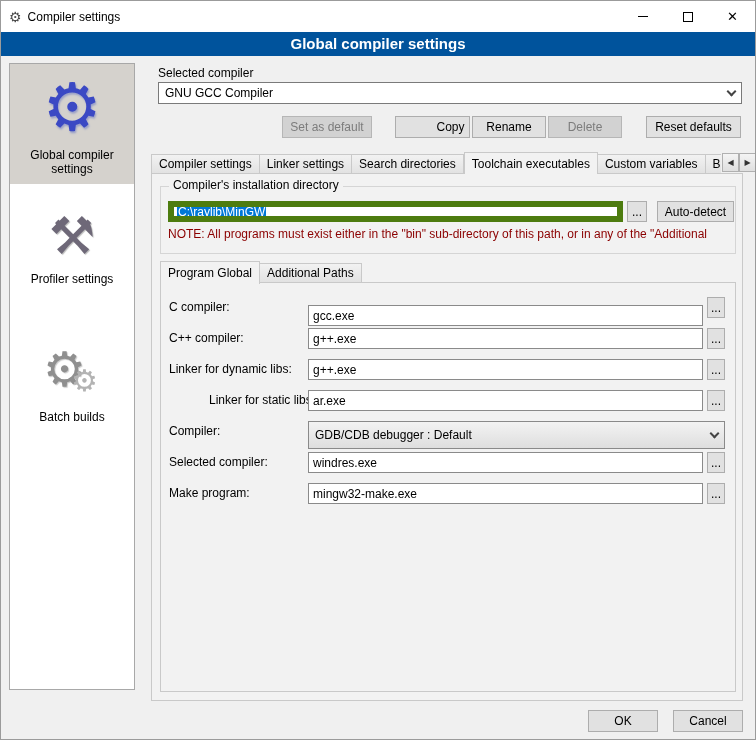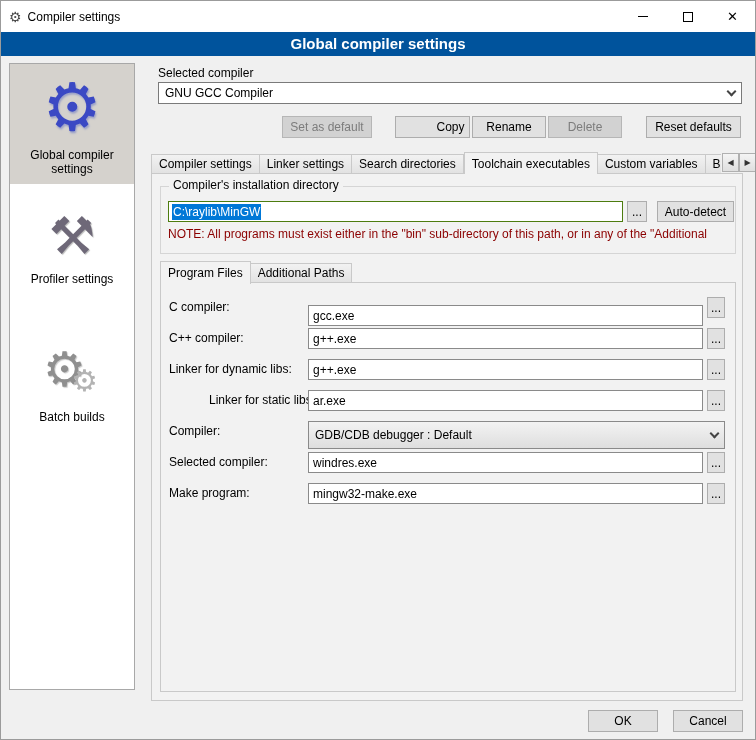--- a/index.html
+++ b/index.html
@@ -118,21 +118,21 @@
     position: absolute; left: 8px; top: 12px; width: 576px; height: 68px;
     border: 1px solid #d5d5d5;
     padding-left: 19px;
   }
   .groupbox .legend {
     position: absolute; top: -9px; left: 8px;
     background: #f2f2f2; padding: 0 4px; white-space: nowrap;
   }
   .dir-input {
     position: absolute; left: 7px; top: 14px; width: 455px; height: 21px;
-    background: #fff; border: 1px solid #4d7c0f;
+    background: #fff; border: 6px solid #4d7c0f;
     display: flex; align-items: center; padding: 0 3px; overflow: hidden;
   }
   .dir-input .sel { background: #0078d7; color: #fff; padding: 1px 1px; white-space: nowrap; }
   .mini-btn {
     position: absolute; height: 21px; width: 20px;
     background: #e1e1e1; border: 1px solid #adadad;
     display: flex; align-items: center; justify-content: center; cursor: default;
   }
   .note {
     position: absolute; left: 7px; top: 40px; width: 562px;
@@ -237,21 +237,21 @@
         <span class="legend">Compiler's installation directory</span>
         <div class="dir-input">
           <span class="sel">C:\raylib\MinGW</span>
         </div>
         <div class="mini-btn" style="left:466px; top:14px;">...</div>
         <div class="btn" style="left:490px; top:14px; width:77px; height:21px;margin-left:6px;">Auto-detect</div>
         <div class="note">NOTE: All programs must exist either in the "bin" sub-directory of this path, or in any of the "Additional</div>
       </div>
 
       <div class="subtabstrip">
-        <div class="tab active">Program Files</div>
+        <div class="tab active">Program Global</div>
         <div class="tab">Additional Paths</div>
       </div>
 
       <div class="subpanel">
 
         <span class="frow-label" style="top:14px;">C compiler:</span>
         <div class="finput" style="top:14px;margin-top:8px;">
             <span>gcc.exe</span>
           </div>
         <div class="fbrowse" style="top:14px;">...</div>

